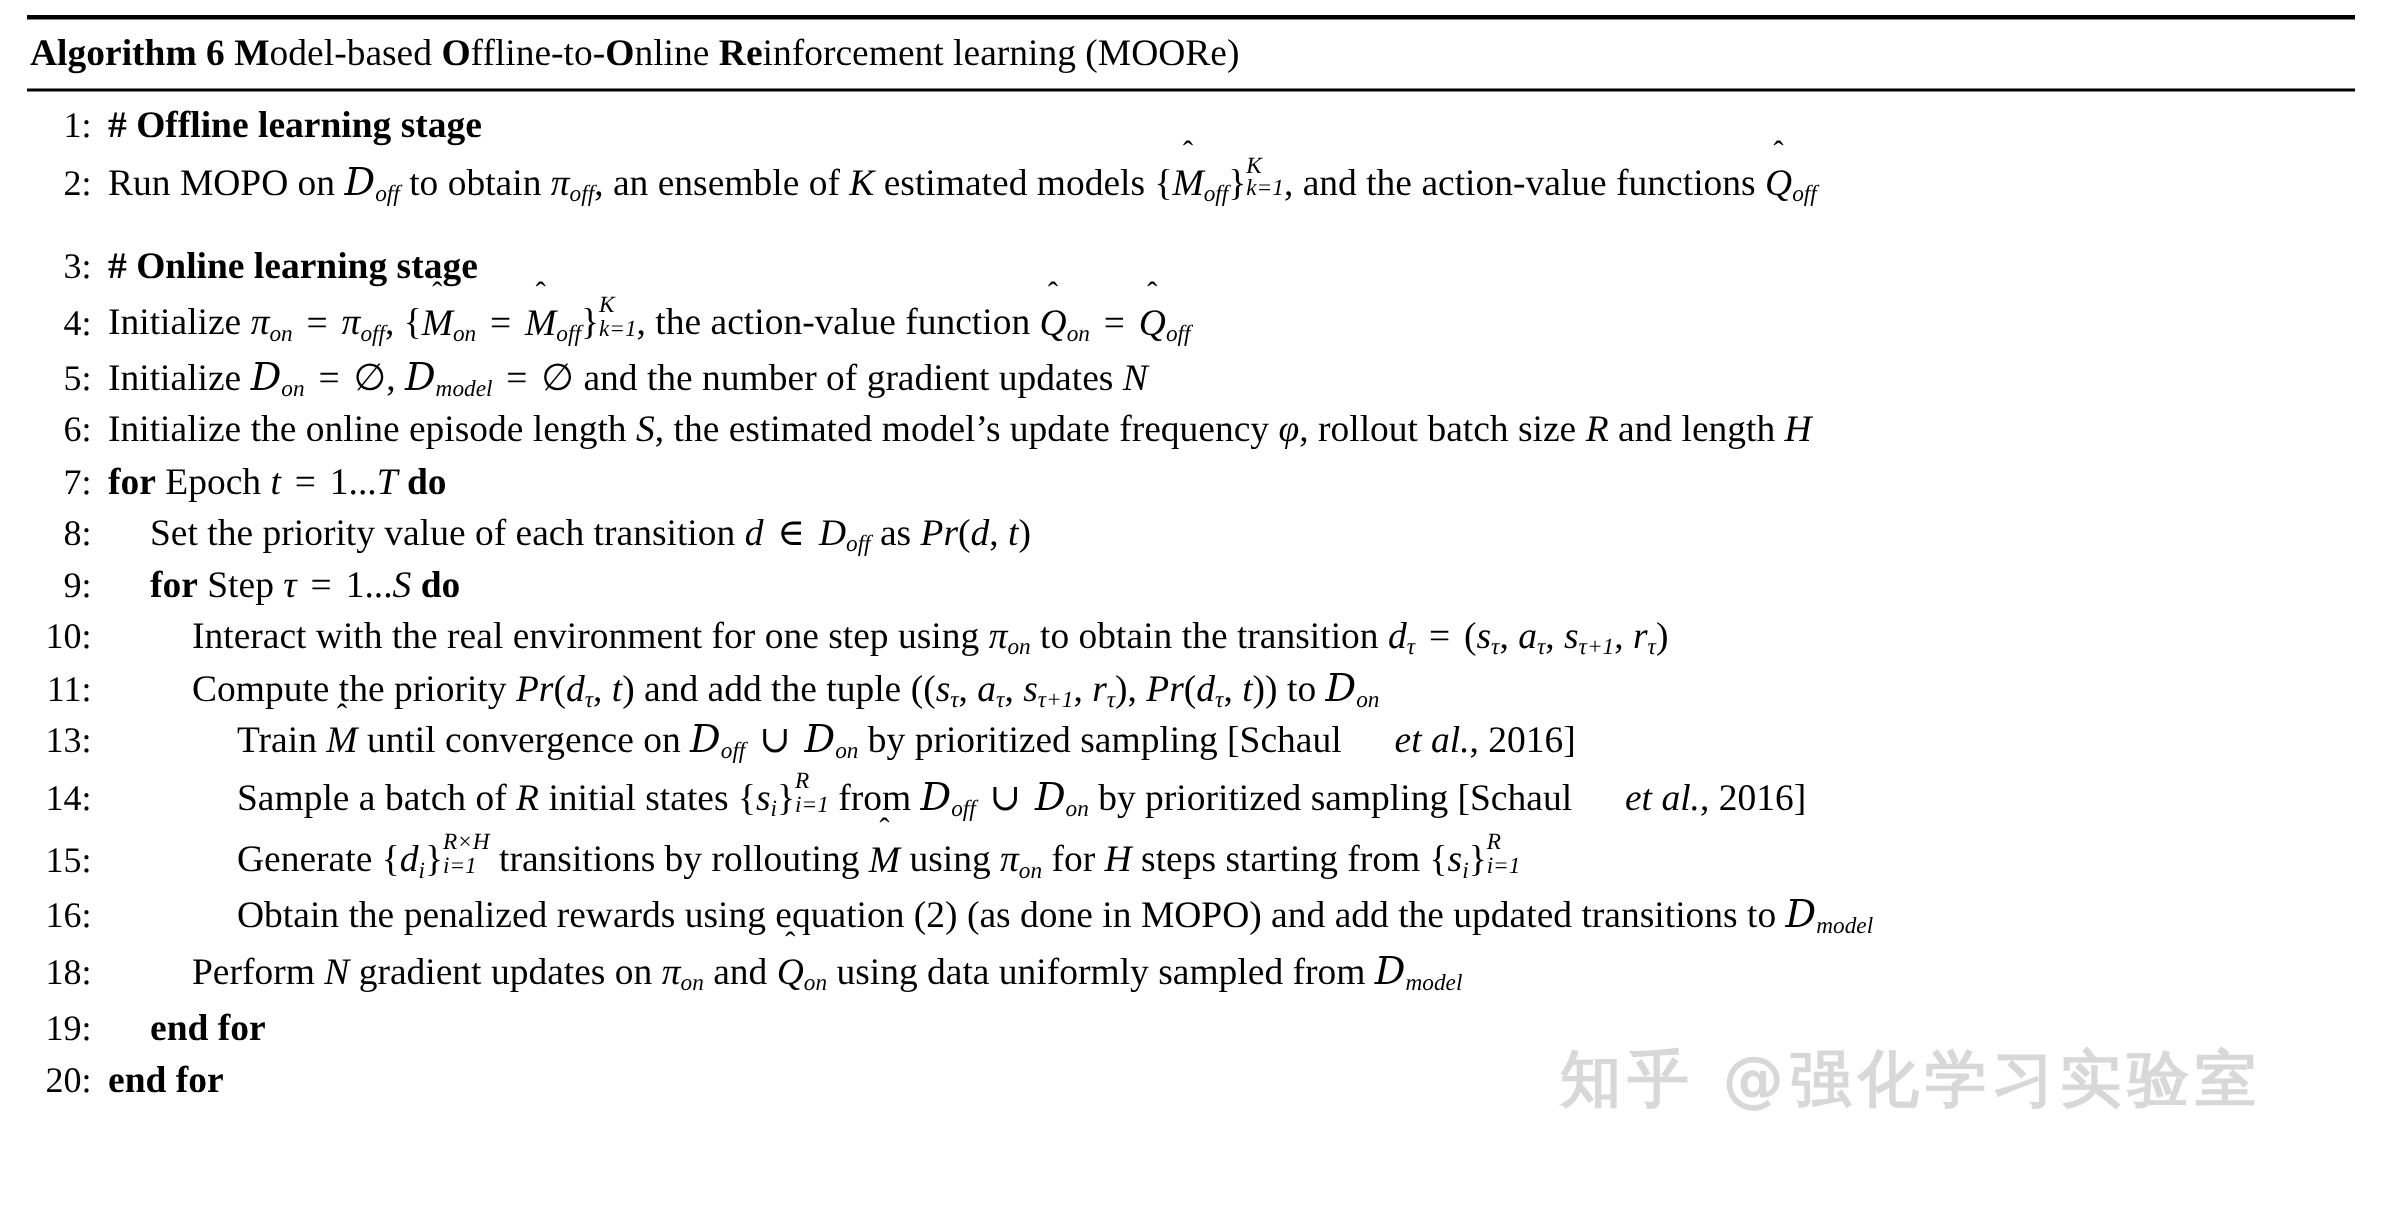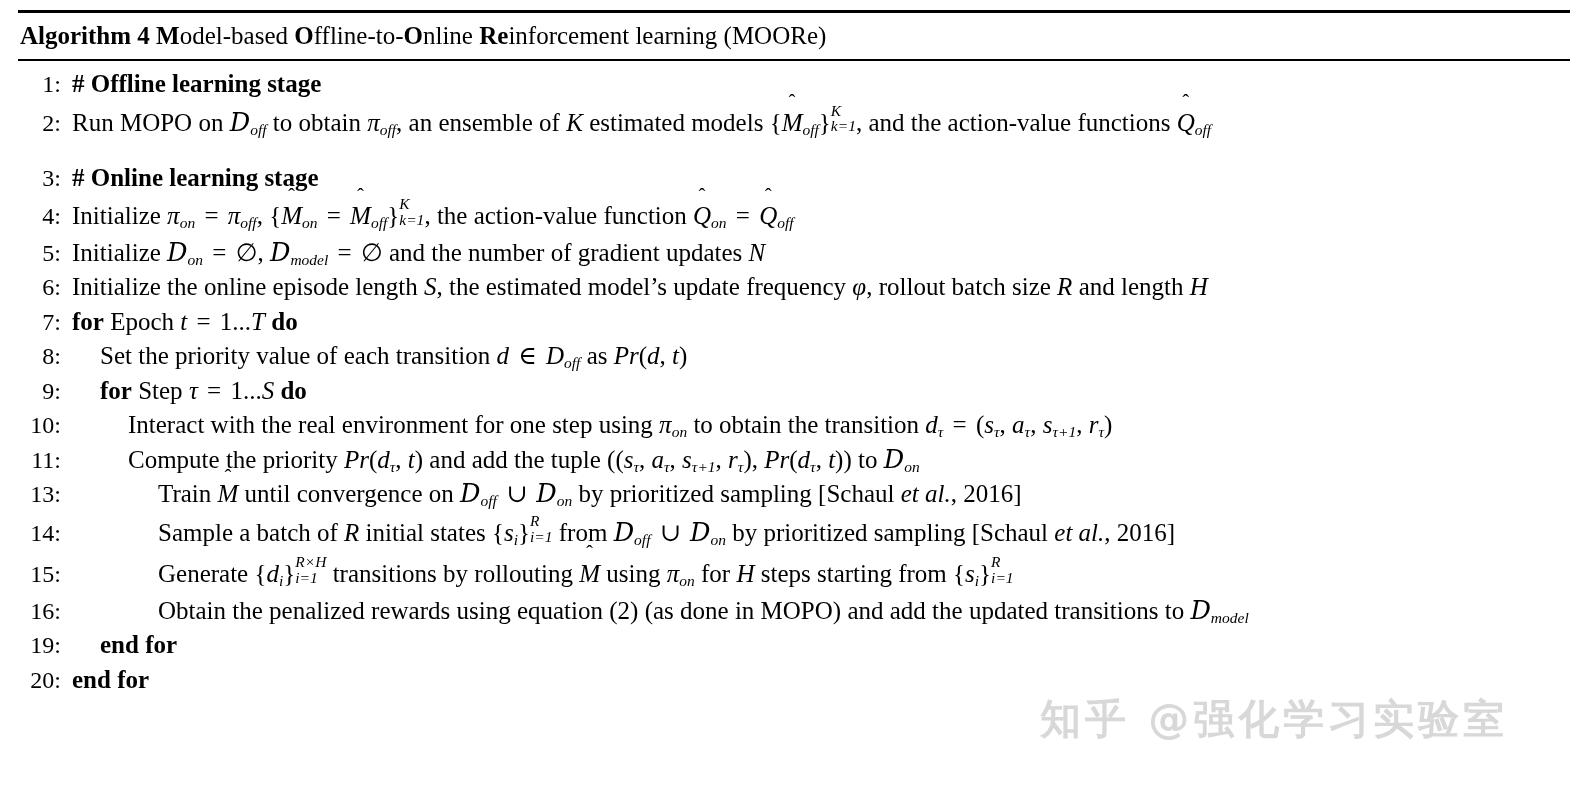--- a/index.html
+++ b/index.html
@@ -109,21 +109,21 @@
   .hat > .hatmark {
     position: absolute;
     top: -0.50em;
     left: 50%;
     transform: translateX(-52%);
     font-style: normal;
     font-size: 0.82em;
     line-height: 1;
   }
   .op { font-style: normal; padding: 0 0.12em; }
-  .it { font-style: italic; }
+  .it { font-style: italic; margin-left: 29px; }
 
   .watermark {
     position: absolute;
     left: 1040px;
     top: 692px;
     font-family: "DejaVu Sans", sans-serif;
     font-size: 41px;
     letter-spacing: 4px;
     color: #d8d8d8;
     white-space: nowrap;
@@ -132,21 +132,21 @@
   }
 </style>
 </head>
 <body>
 
 <div class="algorithm-block">
 
   <div class="rule-thick"></div>
 
   <div class="algo-caption">
-    <b>Algorithm 4</b>
+    <b>Algorithm 6</b>
     <span><b>M</b>odel-based <b>O</b>ffline-to-<b>O</b>nline <b>Re</b>inforcement learning (MOORe)</span>
   </div>
 
   <div class="rule-thin"></div>
 
   <div class="algo-body">
 
     <div class="algo-line">
       <span class="ln">1:</span>
       <span class="code ind0"><span class="cmt"># Offline learning stage</span></span>
@@ -219,20 +219,24 @@
       <span class="ln">15:</span>
       <span class="code ind3">Generate {<span class="mi">d</span><sub class="m">i</sub>}<span class="sub-sup"><span class="up">R×H</span><span class="dn">i=1</span></span> transitions by rollouting <span class="hat mi">M<span class="hatmark">̂</span></span> using <span class="mi">π</span><sub class="m">on</sub> for <span class="mi">H</span> steps starting from {<span class="mi">s</span><sub class="m">i</sub>}<span class="sub-sup"><span class="up">R</span><span class="dn">i=1</span></span></span>
     </div>
 
     <div class="algo-line">
       <span class="ln">16:</span>
       <span class="code ind3">Obtain the penalized rewards using equation (2) (as done in MOPO) and add the updated transitions to <span class="mcal">D</span><sub class="m">model</sub></span>
     </div>
 
 
+    <div class="algo-line tall">
+      <span class="ln">18:</span>
+      <span class="code ind2">Perform <span class="mi">N</span> gradient updates on <span class="mi">π</span><sub class="m">on</sub> and <span class="hat mi">Q<span class="hatmark">̂</span></span><sub class="m">on</sub> using data uniformly sampled from <span class="mcal">D</span><sub class="m">model</sub></span>
+    </div>
 
     <div class="algo-line">
       <span class="ln">19:</span>
       <span class="code ind1"><b class="kw">end for</b></span>
     </div>
 
     <div class="algo-line">
       <span class="ln">20:</span>
       <span class="code ind0"><b class="kw">end for</b></span>
     </div>

